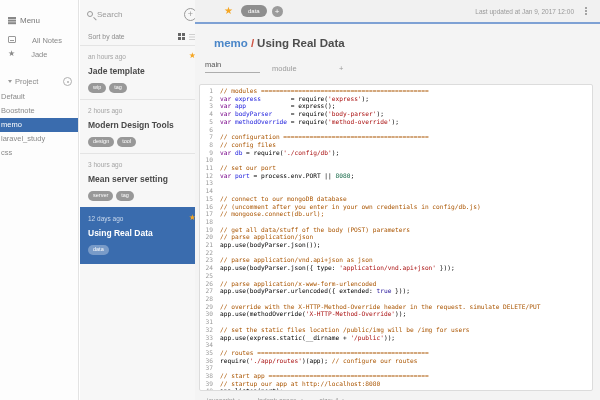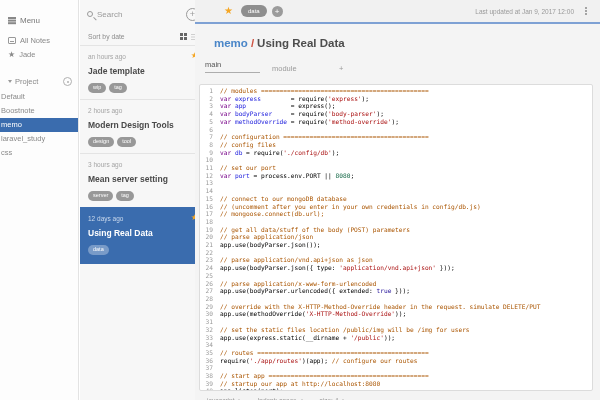--- a/index.html
+++ b/index.html
@@ -7,21 +7,21 @@
               font-family:"Liberation Sans", sans-serif; }
   .app { position:relative; width:600px; height:400px; overflow:hidden; }
 
   
   .sidebar { position:absolute; left:0; top:0; width:79px; height:400px;
              background:#fdfdfd; border-right:1px solid #e3e3e3; }
   .menu-row { position:absolute; top:16px; left:8px; display:flex; align-items:center;
               gap:4px; font-size:8px; color:#777; cursor:pointer; }
   .bars { width:8px; height:1.2px; background:#888; box-shadow:0 2.6px 0 #888, 0 5.2px 0 #888;
           margin-bottom:5px; }
-  .side-item { position:absolute; left:8px; display:flex; align-items:center; gap:4px;
+  .side-item { position:absolute; left:8px; display:flex; gap:16px;
                font-size:7.5px; color:#8a8a8a; cursor:pointer; }
   .allnotes-box { width:8px; height:7px; border:1px solid #999; border-radius:1px; position:relative; }
   .allnotes-box::after { content:''; position:absolute; left:1px; right:1px; bottom:1.5px;
                          height:1px; background:#999; }
   .side-star { font-size:8px; color:#8a8a8a; line-height:7px; }
   .project-row { position:absolute; top:77px; left:8px; right:6px; display:flex;
                  align-items:center; gap:3px; font-size:7.5px; color:#8a8a8a; cursor:pointer; }
   .caret-down { width:0; height:0; border-left:2.5px solid transparent;
                 border-right:2.5px solid transparent; border-top:3.5px solid #9a9a9a; }
   .caret-up { width:0; height:0; border-left:2.5px solid transparent; display:inline-block;
@@ -30,21 +30,21 @@
                 border-radius:50%; position:relative; }
   .circle-dot::after { content:''; position:absolute; left:2.5px; top:2.5px; width:2px; height:2px;
                        background:#b0b0b0; border-radius:50%; }
   .folders { position:absolute; top:90px; left:0; right:0; }
   .folder { height:14px; line-height:14px; padding-left:1px; font-size:7.5px; color:#8a8a8a;
             cursor:pointer; white-space:nowrap; overflow:hidden; }
   .folder.selected { background:#3a6cae; color:#fff; }
 
   
   .notelist { position:absolute; left:80px; top:0; width:130px; height:400px;
-              background:#f7f7f7; border-right:4px solid #404040; }
+              background:#f7f7f7; border-right:6px solid #404040; }
   .search-row { height:28px; display:flex; align-items:center; padding:0 7px; gap:4px; }
   .mag { width:6px; height:6px; border:1px solid #9a9a9a; border-radius:50%; position:relative; flex:none; }
   .mag::after { content:''; position:absolute; left:5px; top:5.5px; width:3.5px; height:1px;
                 background:#9a9a9a; transform:rotate(45deg); }
   .search-input { flex:1; min-width:0; border:none; outline:none; background:transparent;
                   font-size:8px; color:#555; font-family:"Liberation Sans",sans-serif; }
   .search-input::placeholder { color:#9a9a9a; }
   .add-note-btn { width:13px; height:13px; border:1px solid #9a9a9a; border-radius:50%;
                   background:transparent; color:#9a9a9a; font-size:9px; line-height:10px;
                   text-align:center; cursor:pointer; flex:none; padding:0; }

